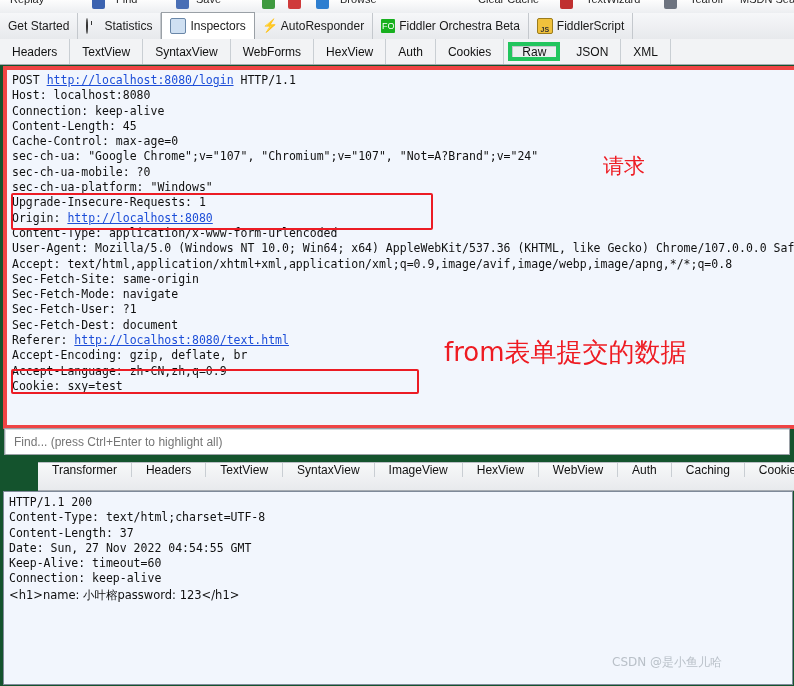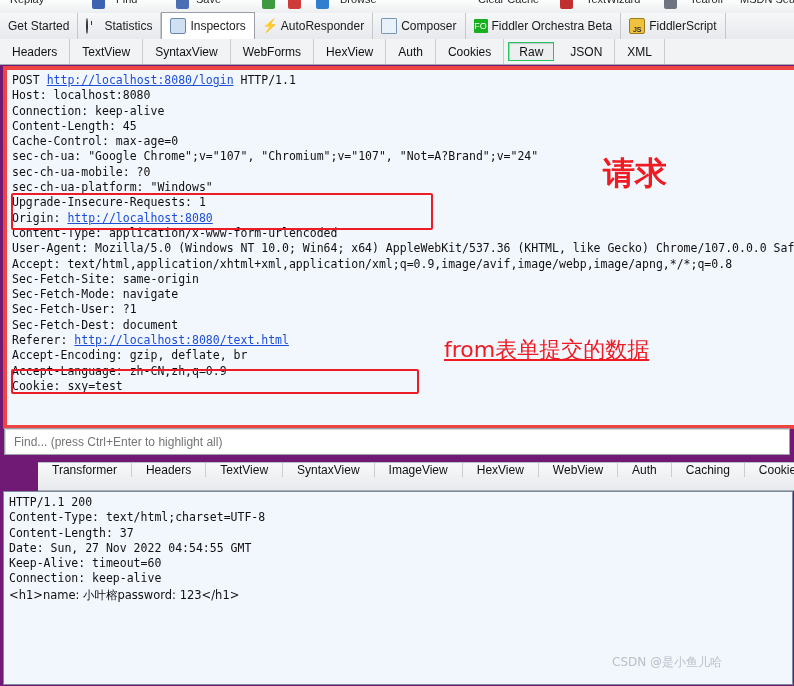--- a/index.html
+++ b/index.html
@@ -5,21 +5,21 @@
   html, body {
     margin: 0; padding: 0;
     width: 794px; height: 686px;
     overflow: hidden;
     background: #f0f0f0;
     font-family: "Liberation Sans", sans-serif;
   }
   #app {
     position: relative;
     width: 794px; height: 686px;
-    background: #701a75;
+    background: #14532d;
   }
 
   
   .toolbar-strip {
     position: absolute; left: 0; top: 0;
     width: 794px; height: 13px;
     background: linear-gradient(#fdfdfd, #eceef1);
     border-bottom: 1px solid #c8ccd1;
     overflow: hidden;
   }
@@ -113,21 +113,21 @@
     display: flex; align-items: center;
     padding: 0 12px;
     font-size: 12px;
     color: #111;
     border-right: 1px solid #c9ced3;
     white-space: nowrap;
     cursor: default;
   }
   .subtab.sel {
     background: #eceef0;
-    border: 1px solid #22c55e;
+    border: 4px solid #22c55e;
     box-shadow: inset 1px 1px 0 #c2c7cc;
     margin: 3px 4px;
     padding: 0 10px;
   }
 
   
   .req-pane {
     position: absolute; left: 3px; top: 66px;
     width: 788px; height: 355px;
     background: #f2f6fd;
@@ -165,22 +165,22 @@
   #rb-headers { left: 4px; top: 123px; width: 418px; height: 33px; }
   #rb-body    { left: 4px; top: 299px; width: 404px; height: 21px; }
 
   
   .anno {
     position: absolute;
     color: #ee1b22;
     font-family: "DejaVu Sans", sans-serif;
     white-space: nowrap;
   }
-  #anno-req  { left: 596px; top: 82px;  font-size: 32px; font-weight: bold; }
-  #anno-form { left: 437px; top: 265px; font-size: 22px; text-decoration: underline; }
+  #anno-req  { left: 596px; top: 82px;  font-size: 21px; font-weight: normal; }
+  #anno-form { left: 437px; top: 265px; font-size: 26px; }
 
   
   .findbar {
     position: absolute; left: 4px; top: 428px;
     width: 784px; height: 25px;
     background: #ffffff;
     border: 1px solid #9aa0a6;
     box-shadow: inset 1px 1px 0 #d6dade;
     display: flex; align-items: center;
   }
@@ -270,24 +270,20 @@
       <span class="tab-icon"><span class="ic-clock"></span></span>
       <span>Statistics</span>
     </div>
     <div class="tab active">
       <span class="tab-icon ic-magnify"></span>
       <span>Inspectors</span>
     </div>
     <div class="tab">
       <span class="tab-icon ic-bolt">⚡</span>
       <span>AutoResponder</span>
-    </div>
-    <div class="tab">
-      <span class="tab-icon ic-compose"></span>
-      <span>Composer</span>
     </div>
     <div class="tab">
       <span class="tab-icon ic-fo">FO</span>
       <span>Fiddler Orchestra Beta</span>
     </div>
     <div class="tab">
       <span class="tab-icon ic-js">JS</span>
       <span>FiddlerScript</span>
     </div>
   </div>

